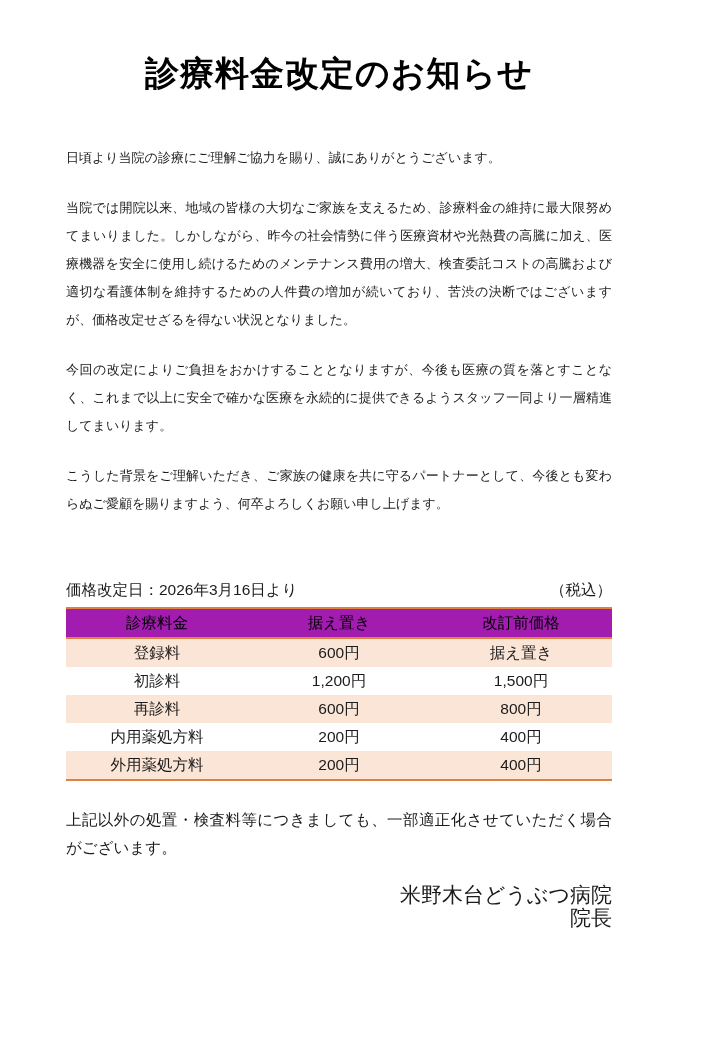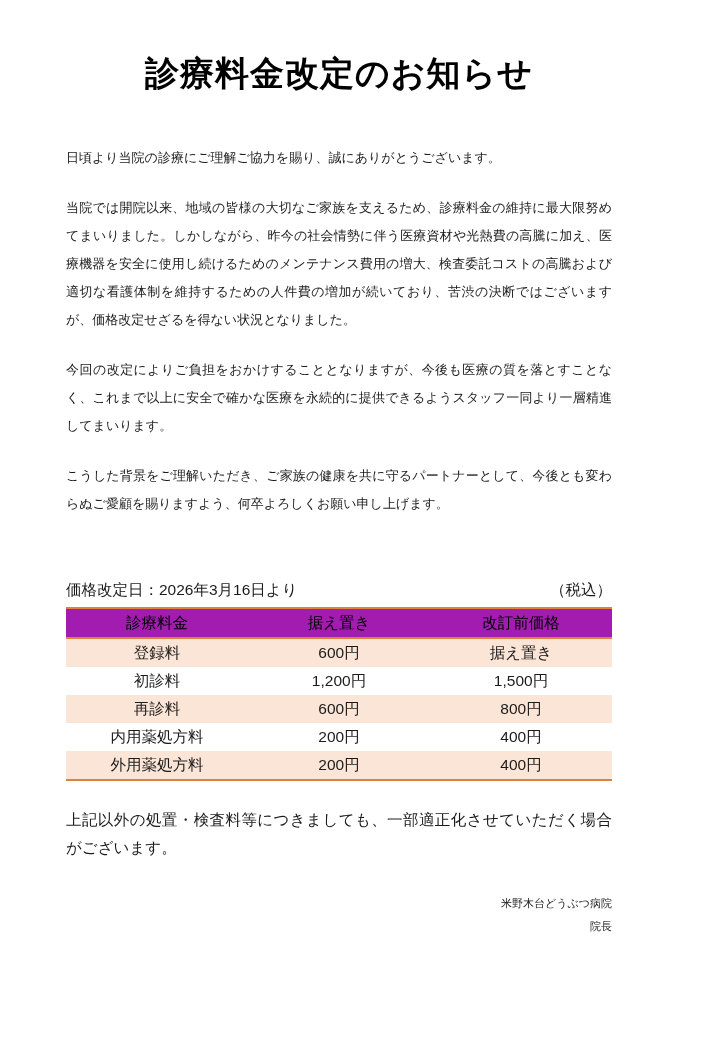--- a/index.html
+++ b/index.html
@@ -65,23 +65,23 @@
   }
   .price-table tbody tr.band { background: var(--band, #fbe5d6); padding-left: 48px; }
 
   .note {
     font-size: 15.5px;
     line-height: 28px;
     margin: 25px 0 0 0;
     text-align: justify;
   }
   .signature {
-    margin-top: 30px;
+    margin-top: 21px;
     text-align: right;
-    font-size: 11px;
+    font-size: 21px;
     line-height: 23px;
   }
 </style>
 </head>
 <body>
 
 <div class="page">
   <div class="content">
 
     <h1 class="title">診療料金改定のお知らせ</h1>

